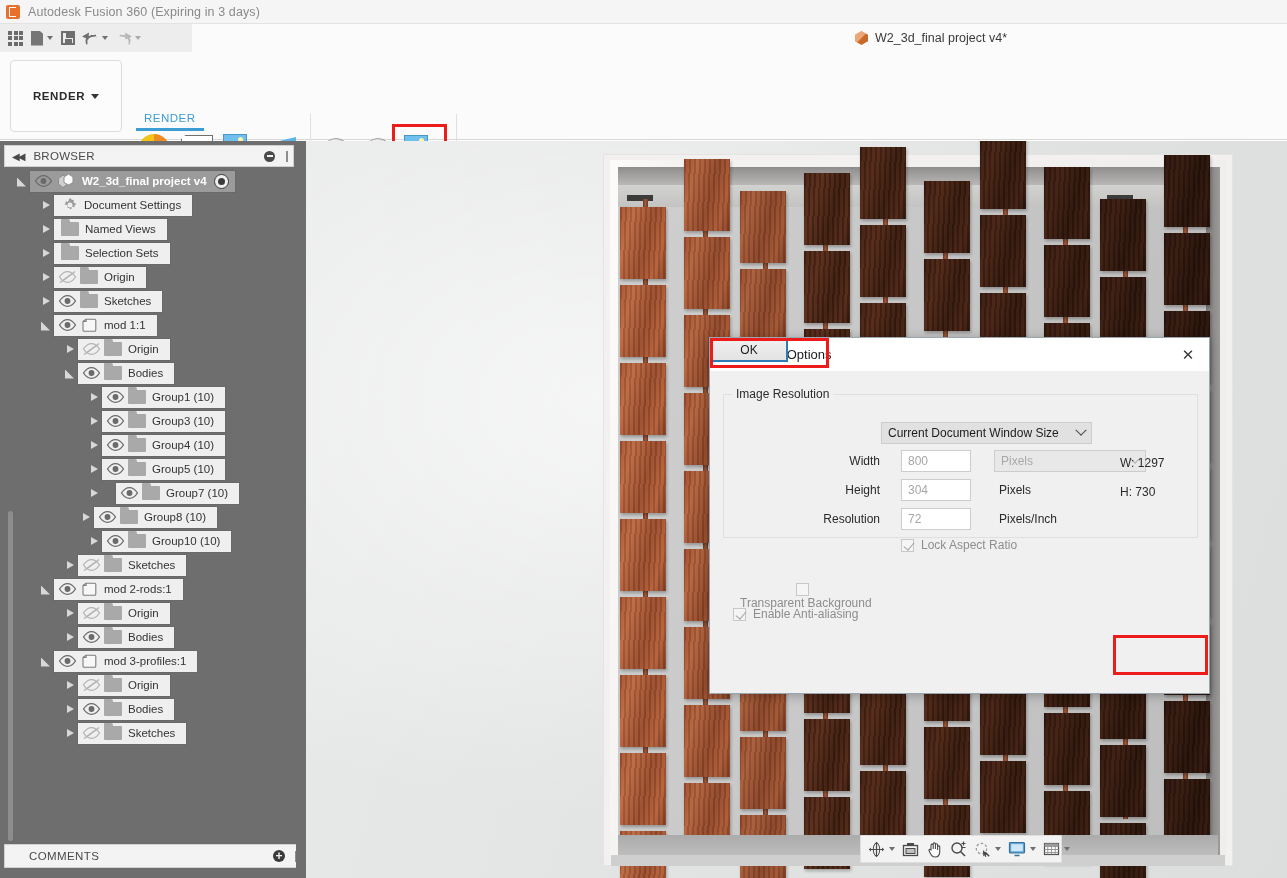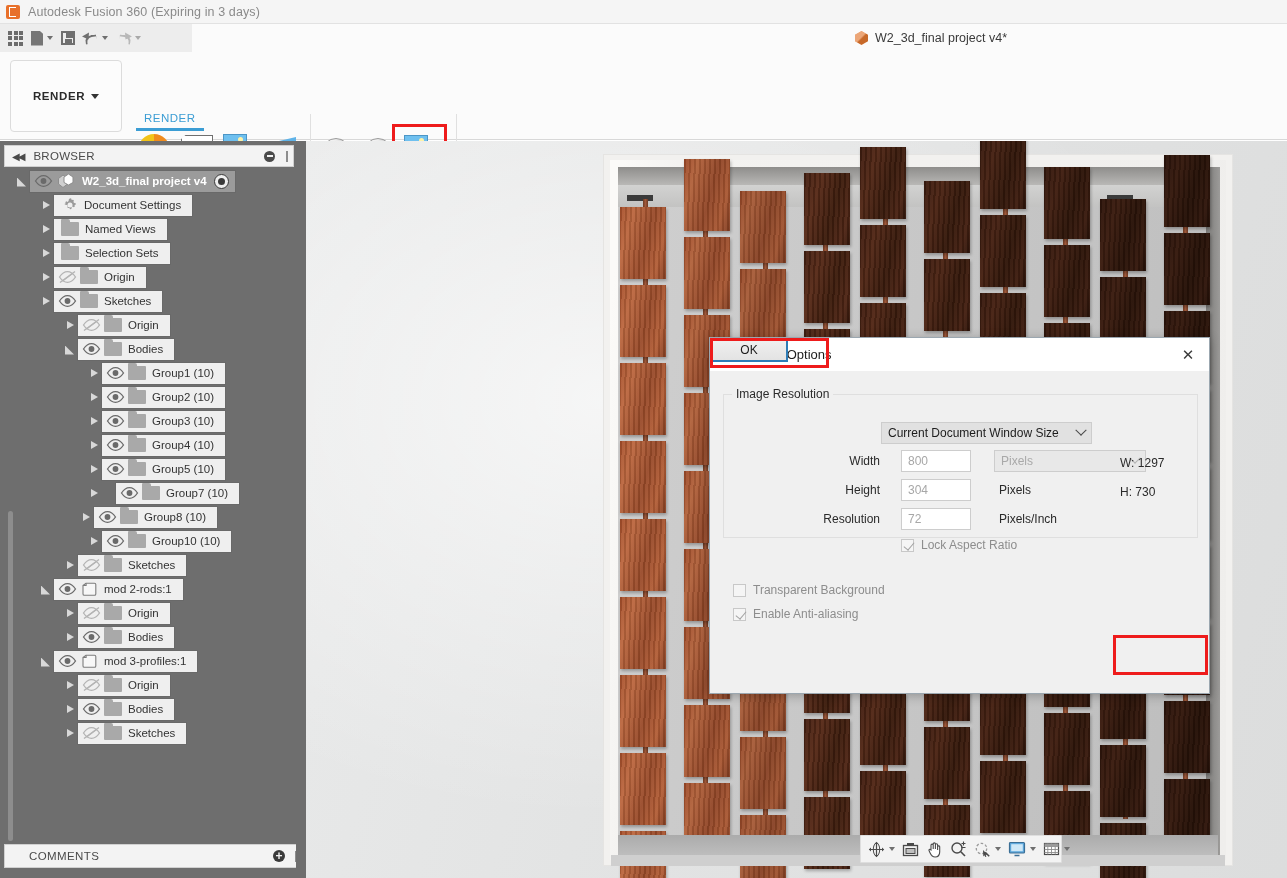--- a/index.html
+++ b/index.html
@@ -540,20 +540,36 @@
             <span class="eye">
               <svg width="19" height="14" viewBox="0 0 19 14">
   <path d="M1.5 7C4 3.2 6.8 1.6 9.5 1.6S15 3.2 17.5 7C15 10.8 12.2 12.4 9.5 12.4S4 10.8 1.5 7z" fill="none" stroke="#6a6a6a" stroke-width="1.3"></path>
   <circle cx="9.5" cy="7" r="2.9" fill="#6a6a6a"></circle>
               </svg>
             </span>
             <span class="folder"></span>
             <span class="tlabel">Sketches</span>
           </span>
         </div>
+        <div class="tnode" style="padding-left: 39px;">
+          <span class="twist open"></span>
+          <span class="tchip">
+            <span class="eye">
+              <svg width="19" height="14" viewBox="0 0 19 14">
+  <path d="M1.5 7C4 3.2 6.8 1.6 9.5 1.6S15 3.2 17.5 7C15 10.8 12.2 12.4 9.5 12.4S4 10.8 1.5 7z" fill="none" stroke="#6a6a6a" stroke-width="1.3"></path>
+  <circle cx="9.5" cy="7" r="2.9" fill="#6a6a6a"></circle>
+              </svg>
+            </span>
+            <span class="compicon"><svg width="17" height="15" viewBox="0 0 17 15">
+  <path d="M2 3.5 5 1.2h8.5c.8 0 1.3.5 1.3 1.3V12c0 .8-.5 1.3-1.3 1.3H3.3C2.5 13.3 2 12.8 2 12z" fill="#f7f7f7" stroke="#7d7d7d" stroke-width="1.1"></path>
+  <path d="M2 3.5h3.1V1.2" fill="none" stroke="#7d7d7d" stroke-width="1.1"></path>
+              </svg></span>
+            <span class="tlabel">mod 1:1</span>
+          </span>
+        </div>
         <div class="tnode" style="padding-left: 63px;">
           <span class="twist closed"></span>
           <span class="tchip">
             <span class="eye">
               <svg width="19" height="14" viewBox="0 0 19 14">
   <path d="M1.5 7C4 3.2 6.8 1.6 9.5 1.6S15 3.2 17.5 7C15 10.8 12.2 12.4 9.5 12.4S4 10.8 1.5 7z" fill="none" stroke="#b4b4b4" stroke-width="1.3"></path>
   <path d="M2 12.5 17 1.5" stroke="#b4b4b4" stroke-width="1.4"></path>
   <path d="M4.5 11 14.5 3.5" stroke="#b4b4b4" stroke-width="1.2"></path>
               </svg>
             </span>
@@ -578,33 +594,20 @@
           <span class="twist closed"></span>
           <span class="tchip">
             <span class="eye">
               <svg width="19" height="14" viewBox="0 0 19 14">
   <path d="M1.5 7C4 3.2 6.8 1.6 9.5 1.6S15 3.2 17.5 7C15 10.8 12.2 12.4 9.5 12.4S4 10.8 1.5 7z" fill="none" stroke="#6a6a6a" stroke-width="1.3"></path>
   <circle cx="9.5" cy="7" r="2.9" fill="#6a6a6a"></circle>
               </svg>
             </span>
             <span class="folder"></span>
             <span class="tlabel">Group1 (10)</span>
-          </span>
-        </div>
-        <div class="tnode" style="padding-left: 87px;">
-          <span class="twist closed"></span>
-          <span class="tchip">
-            <span class="eye">
-              <svg width="19" height="14" viewBox="0 0 19 14">
-  <path d="M1.5 7C4 3.2 6.8 1.6 9.5 1.6S15 3.2 17.5 7C15 10.8 12.2 12.4 9.5 12.4S4 10.8 1.5 7z" fill="none" stroke="#6a6a6a" stroke-width="1.3"></path>
-  <circle cx="9.5" cy="7" r="2.9" fill="#6a6a6a"></circle>
-              </svg>
-            </span>
-            <span class="folder"></span>
-            <span class="tlabel">Group2 (10)</span>
           </span>
         </div>
         <div class="tnode" style="padding-left: 87px;">
           <span class="twist closed"></span>
           <span class="tchip">
             <span class="eye">
               <svg width="19" height="14" viewBox="0 0 19 14">
   <path d="M1.5 7C4 3.2 6.8 1.6 9.5 1.6S15 3.2 17.5 7C15 10.8 12.2 12.4 9.5 12.4S4 10.8 1.5 7z" fill="none" stroke="#6a6a6a" stroke-width="1.3"></path>
   <circle cx="9.5" cy="7" r="2.9" fill="#6a6a6a"></circle>
               </svg>
@@ -1051,21 +1054,21 @@
       <span class="form-label" style="width:64px;">Resolution</span>
       <span class="tinput" style="margin-left:21px;">72</span>
       <span class="unit-text" style="margin-left:28px;">Pixels/Inch</span>
     </div>
 
     <div class="form-row" style="left:191px; top:200px;">
       <span class="cb checked"></span>
       <span class="cb-label">Lock Aspect Ratio</span>
     </div>
 
-    <div class="form-row" style="left:23px; top:245px;">
+    <div class="form-row" style="left:23px; top:245px;flex-direction:column;">
       <span class="cb"></span>
       <span class="cb-label">Transparent Background</span>
     </div>
 
     <div class="form-row" style="left:23px; top:269px;">
       <span class="cb checked"></span>
       <span class="cb-label">Enable Anti-aliasing</span>
     </div>
 
     <div class="ok-btn">OK</div>

